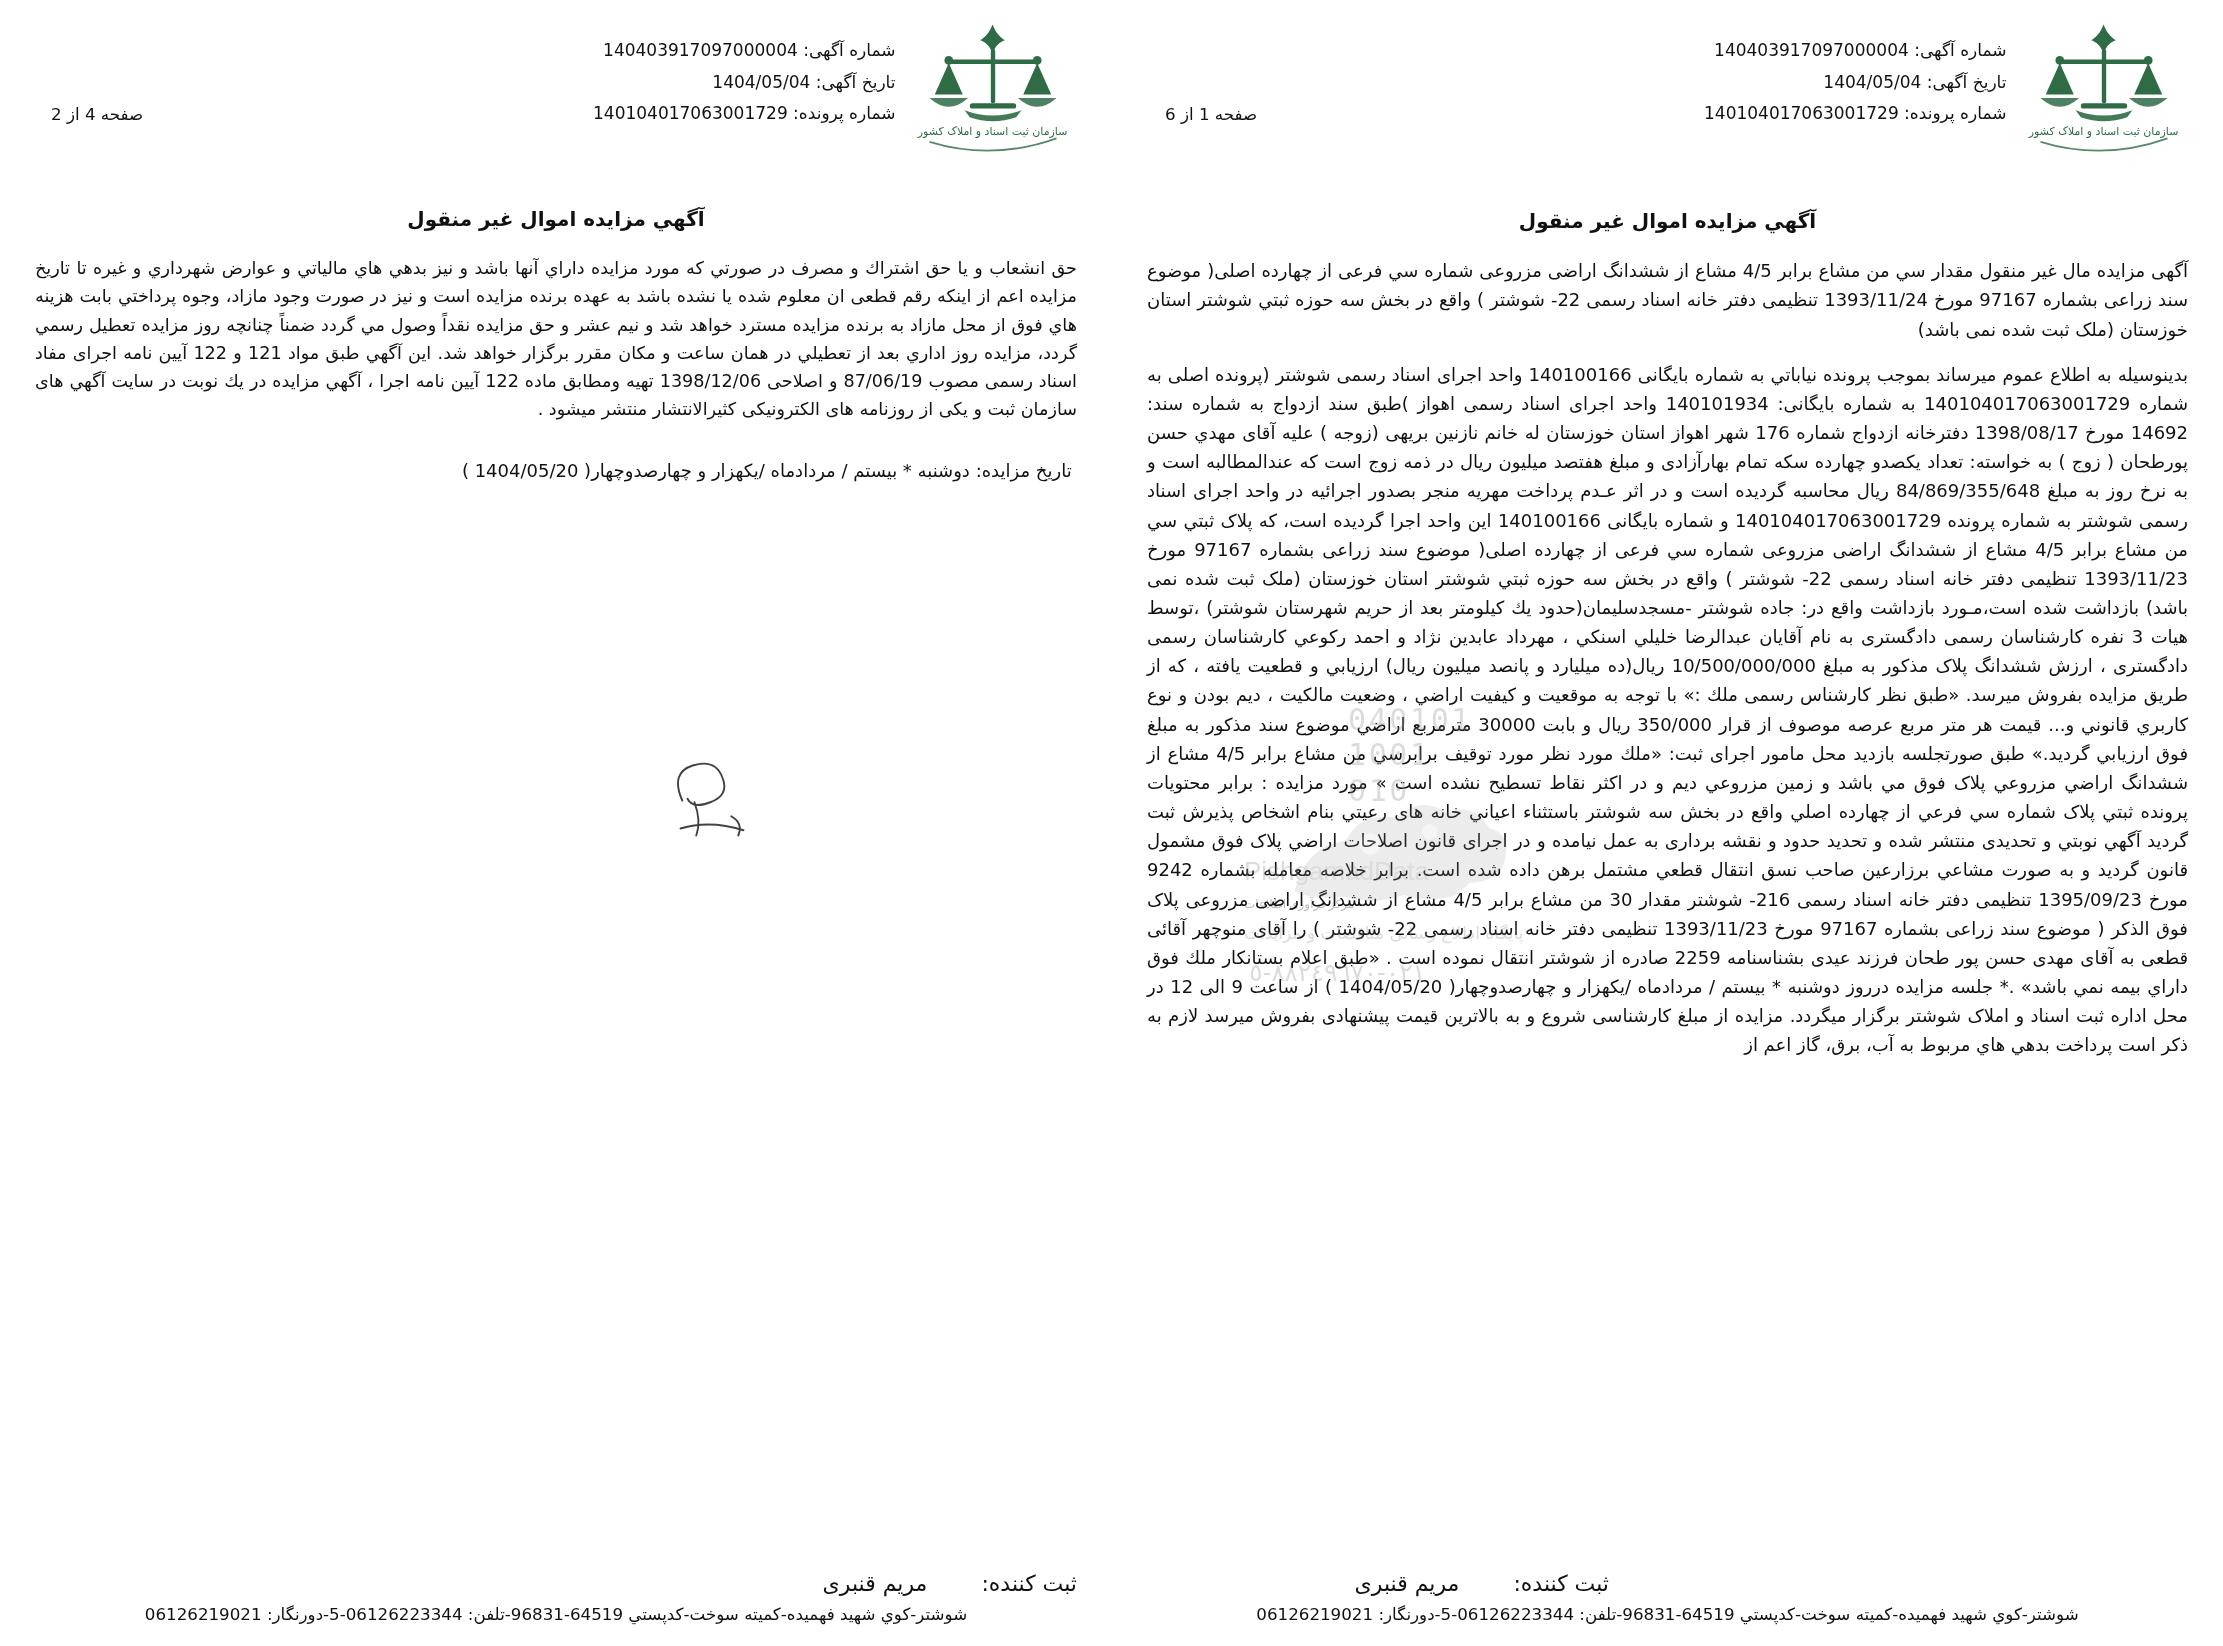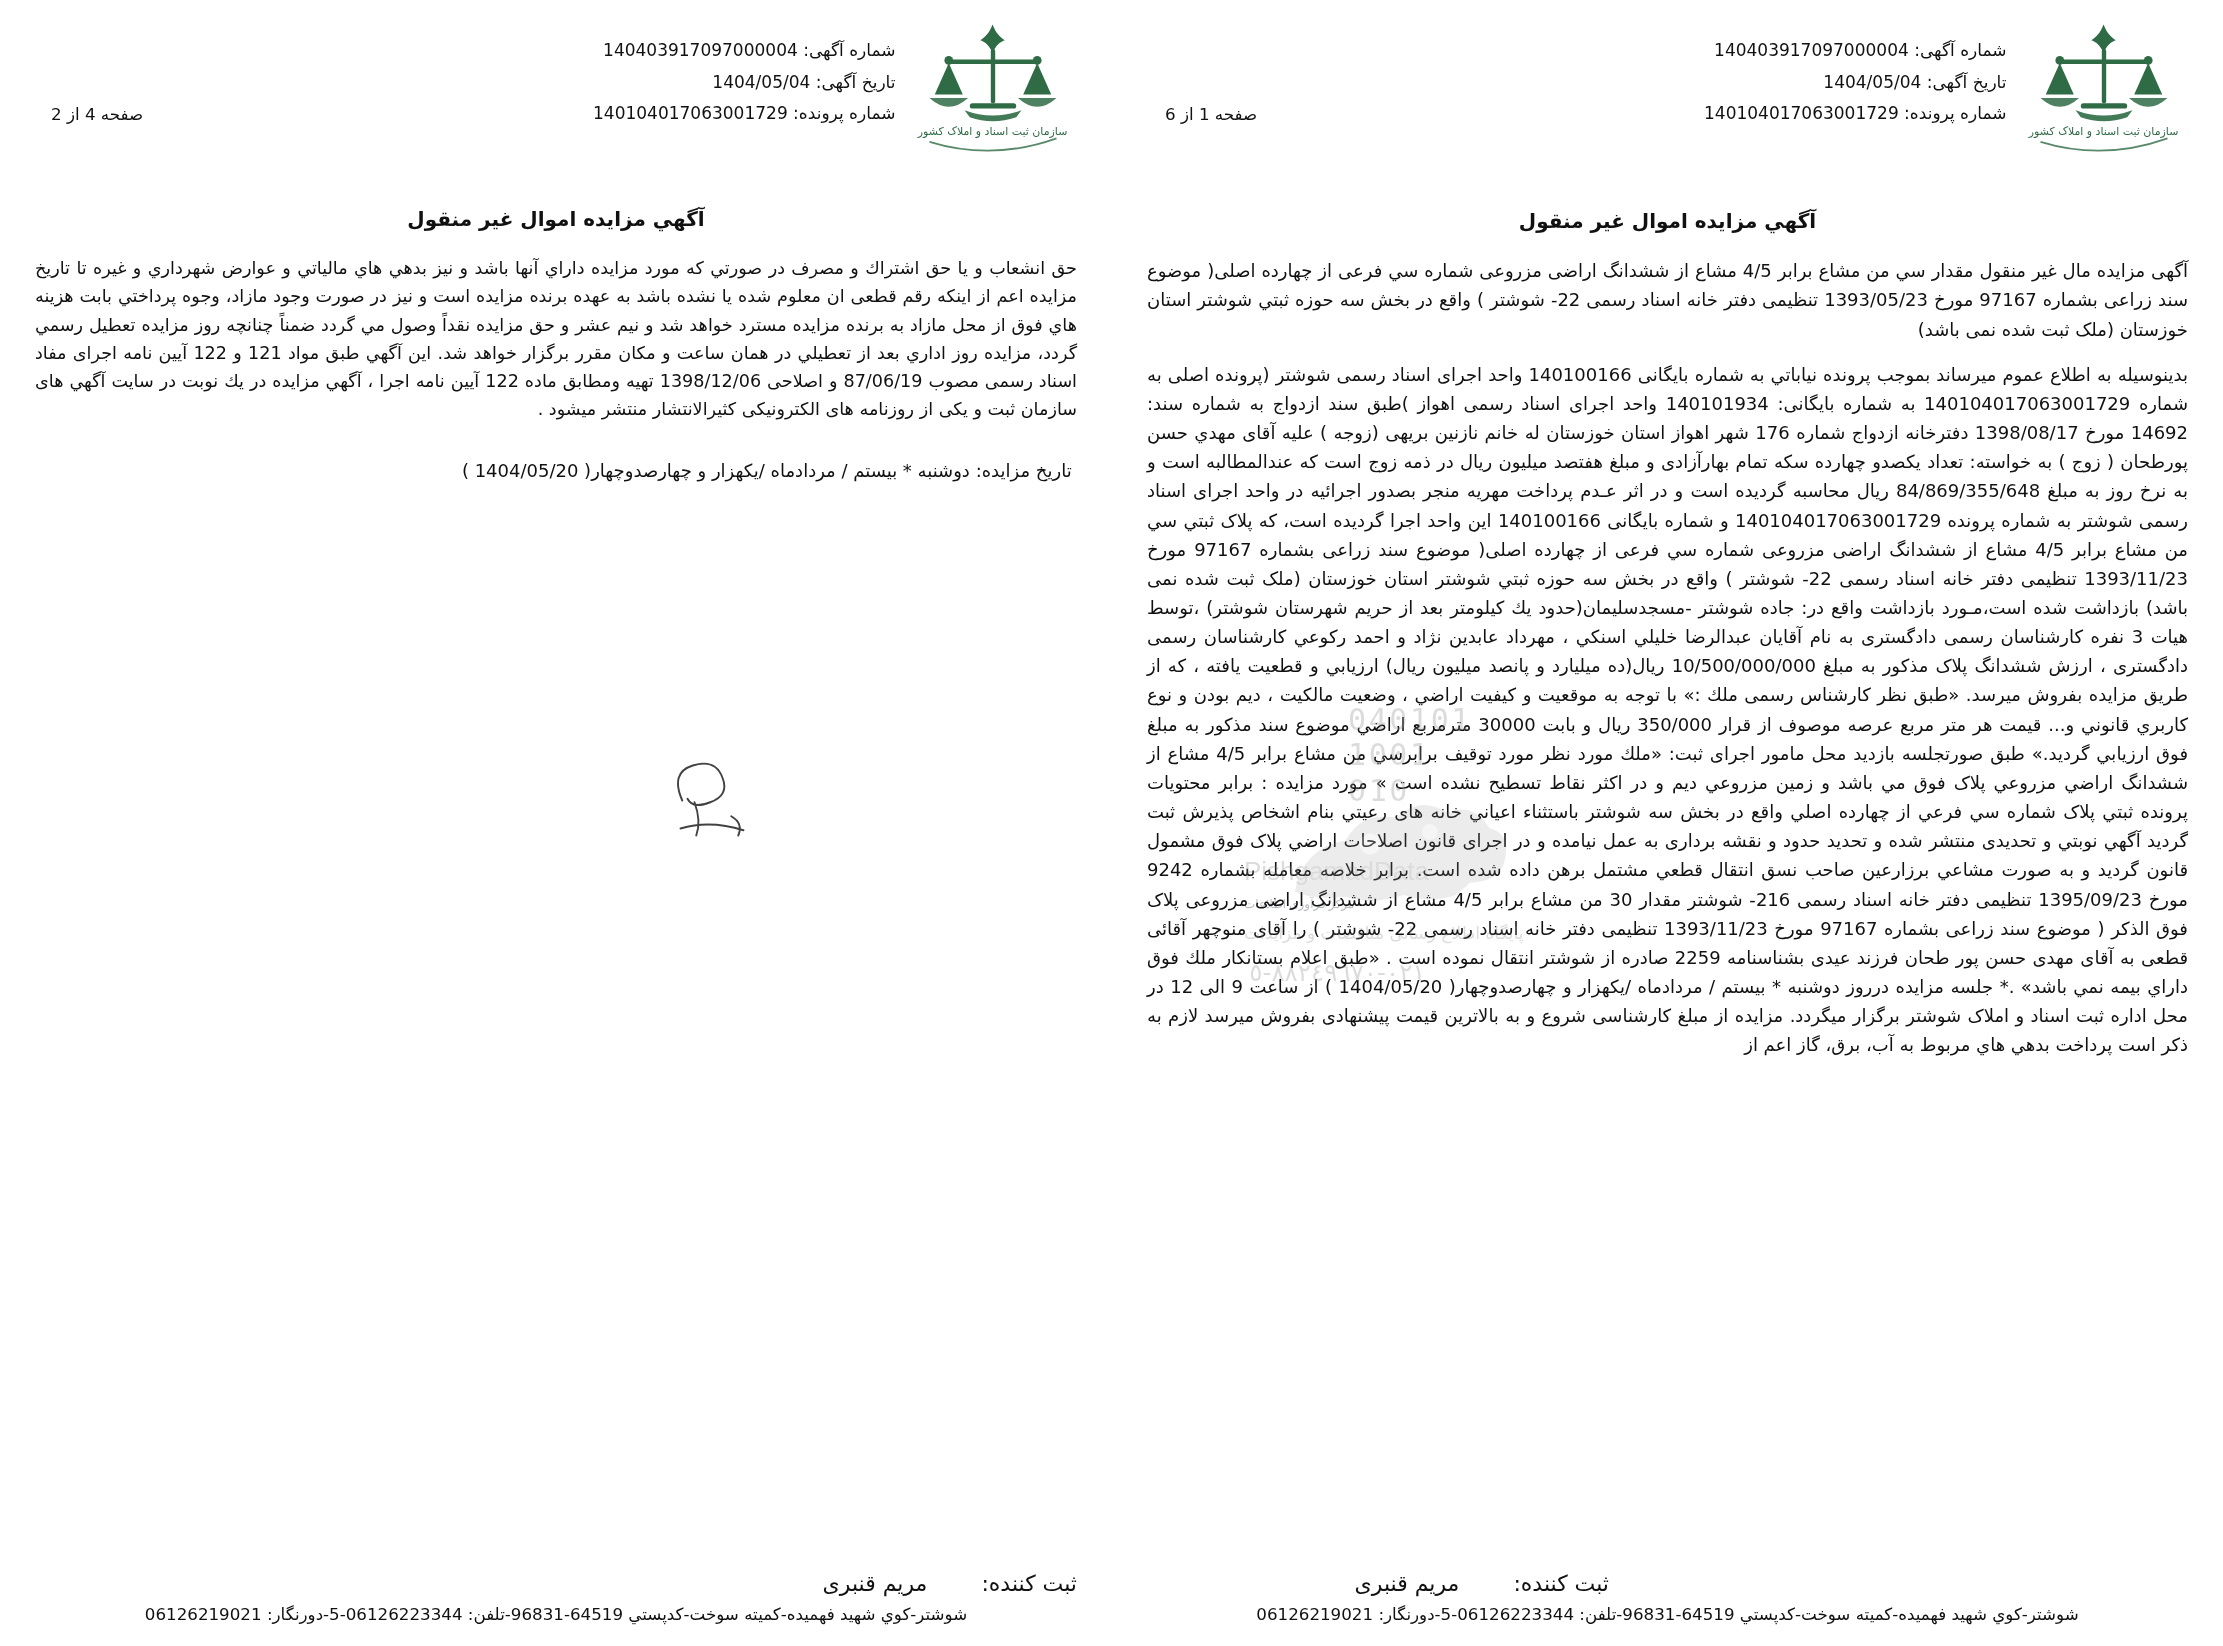--- a/index.html
+++ b/index.html
@@ -239,21 +239,21 @@
         <span class="row"><span class="lbl">شماره پرونده:</span>
           <span class="val">140104017063001729</span></span>
       </div>
 
       <div class="page-num">صفحه 1 از 6</div>
     </div>
 
     <div class="doc-title">آگهي مزايده اموال غير منقول</div>
 
     <div class="body-text">
-      <p>آگهی مزایده مال غیر منقول مقدار سي من مشاع برابر 4/5 مشاع از ششدانگ اراضی مزروعی شماره سي فرعی از چهارده اصلی( موضوع سند زراعی بشماره 97167 مورخ 1393/05/23 تنظیمی دفتر خانه اسناد رسمی 22- شوشتر ) واقع در بخش سه حوزه ثبتي شوشتر استان خوزستان (ملک ثبت شده نمی باشد)</p>
+      <p>آگهی مزایده مال غیر منقول مقدار سي من مشاع برابر 4/5 مشاع از ششدانگ اراضی مزروعی شماره سي فرعی از چهارده اصلی( موضوع سند زراعی بشماره 97167 مورخ 1393/11/24 تنظیمی دفتر خانه اسناد رسمی 22- شوشتر ) واقع در بخش سه حوزه ثبتي شوشتر استان خوزستان (ملک ثبت شده نمی باشد)</p>
       <p>بدینوسیله به اطلاع عموم میرساند بموجب پرونده نیاباتي به شماره بایگانی 140100166 واحد اجرای اسناد رسمی شوشتر (پرونده اصلی به شماره 140104017063001729 به شماره بایگانی: 140101934 واحد اجرای اسناد رسمی اهواز )طبق سند ازدواج به شماره سند: 14692 مورخ 1398/08/17 دفترخانه ازدواج شماره 176 شهر اهواز استان خوزستان له خانم نازنین بریهی (زوجه ) علیه آقای مهدي حسن پورطحان ( زوج ) به خواسته: تعداد یکصدو چهارده سکه تمام بهارآزادی و مبلغ هفتصد میلیون ریال در ذمه زوج است که عندالمطالبه است و به نرخ روز به مبلغ 84/869/355/648 ریال محاسبه گردیده است و در اثر عـدم پرداخت مهریه منجر بصدور اجرائیه در واحد اجرای اسناد رسمی شوشتر به شماره پرونده 140104017063001729 و شماره بایگانی 140100166 این واحد اجرا گردیده است، که پلاک ثبتي سي من مشاع برابر 4/5 مشاع از ششدانگ اراضی مزروعی شماره سي فرعی از چهارده اصلی( موضوع سند زراعی بشماره 97167 مورخ 1393/11/23 تنظیمی دفتر خانه اسناد رسمی 22- شوشتر ) واقع در بخش سه حوزه ثبتي شوشتر استان خوزستان (ملک ثبت شده نمی باشد) بازداشت شده است،مـورد بازداشت واقع در: جاده شوشتر -مسجدسلیمان(حدود یك کیلومتر بعد از حریم شهرستان شوشتر) ،توسط هیات 3 نفره کارشناسان رسمی دادگستری به نام آقایان عبدالرضا خلیلي اسنکي ، مهرداد عابدین نژاد و احمد رکوعي کارشناسان رسمی دادگستری ، ارزش ششدانگ پلاک مذکور به مبلغ 10/500/000/000 ریال(ده میلیارد و پانصد میلیون ریال) ارزیابي و قطعیت یافته ، که از طریق مزایده بفروش میرسد. «طبق نظر کارشناس رسمی ملك :» با توجه به موقعیت و کیفیت اراضي ، وضعیت مالکیت ، دیم بودن و نوع کاربري قانوني و... قیمت هر متر مربع عرصه موصوف از قرار 350/000 ریال و بابت 30000 مترمربع اراضي موضوع سند مذکور به مبلغ فوق ارزیابي گردید.» طبق صورتجلسه بازدید محل مامور اجرای ثبت: «ملك مورد نظر مورد توقیف برابرسي من مشاع برابر 4/5 مشاع از ششدانگ اراضي مزروعي پلاک فوق مي باشد و زمین مزروعي دیم و در اکثر نقاط تسطیح نشده است » مورد مزایده : برابر محتویات پرونده ثبتي پلاک شماره سي فرعي از چهارده اصلي واقع در بخش سه شوشتر باستثناء اعیاني خانه های رعیتي بنام اشخاص پذیرش ثبت گردید آگهي نوبتي و تحدیدی منتشر شده و تحدید حدود و نقشه برداری به عمل نیامده و در اجرای قانون اصلاحات اراضي پلاک فوق مشمول قانون گردید و به صورت مشاعي برزارعین صاحب نسق انتقال قطعي مشتمل برهن داده شده است. برابر خلاصه معامله بشماره 9242 مورخ 1395/09/23 تنظیمی دفتر خانه اسناد رسمی 216- شوشتر مقدار 30 من مشاع برابر 4/5 مشاع از ششدانگ اراضی مزروعی پلاک فوق الذکر ( موضوع سند زراعی بشماره 97167 مورخ 1393/11/23 تنظیمی دفتر خانه اسناد رسمی 22- شوشتر ) را آقای منوچهر آقائی قطعی به آقای مهدی حسن پور طحان فرزند عیدی بشناسنامه 2259 صادره از شوشتر انتقال نموده است .  «طبق اعلام بستانکار ملك فوق داراي بیمه نمي باشد» .* جلسه مزایده درروز دوشنبه * بیستم / مردادماه /یکهزار و چهارصدوچهار( 1404/05/20 ) از ساعت 9 الی 12 در محل اداره ثبت اسناد و املاک شوشتر برگزار میگردد. مزایده از مبلغ کارشناسی شروع و به بالاترین قیمت پیشنهادی بفروش میرسد لازم به ذکر است پرداخت بدهي هاي مربوط به آب، برق، گاز اعم از</p>
     </div>
 
     <div class="watermark">
       <div class="wm-digits">
         <div>040101</div>
         <div>1001</div>
         <div>010</div>
       </div>
       <svg class="wm-blob" viewBox="0 0 300 150">

